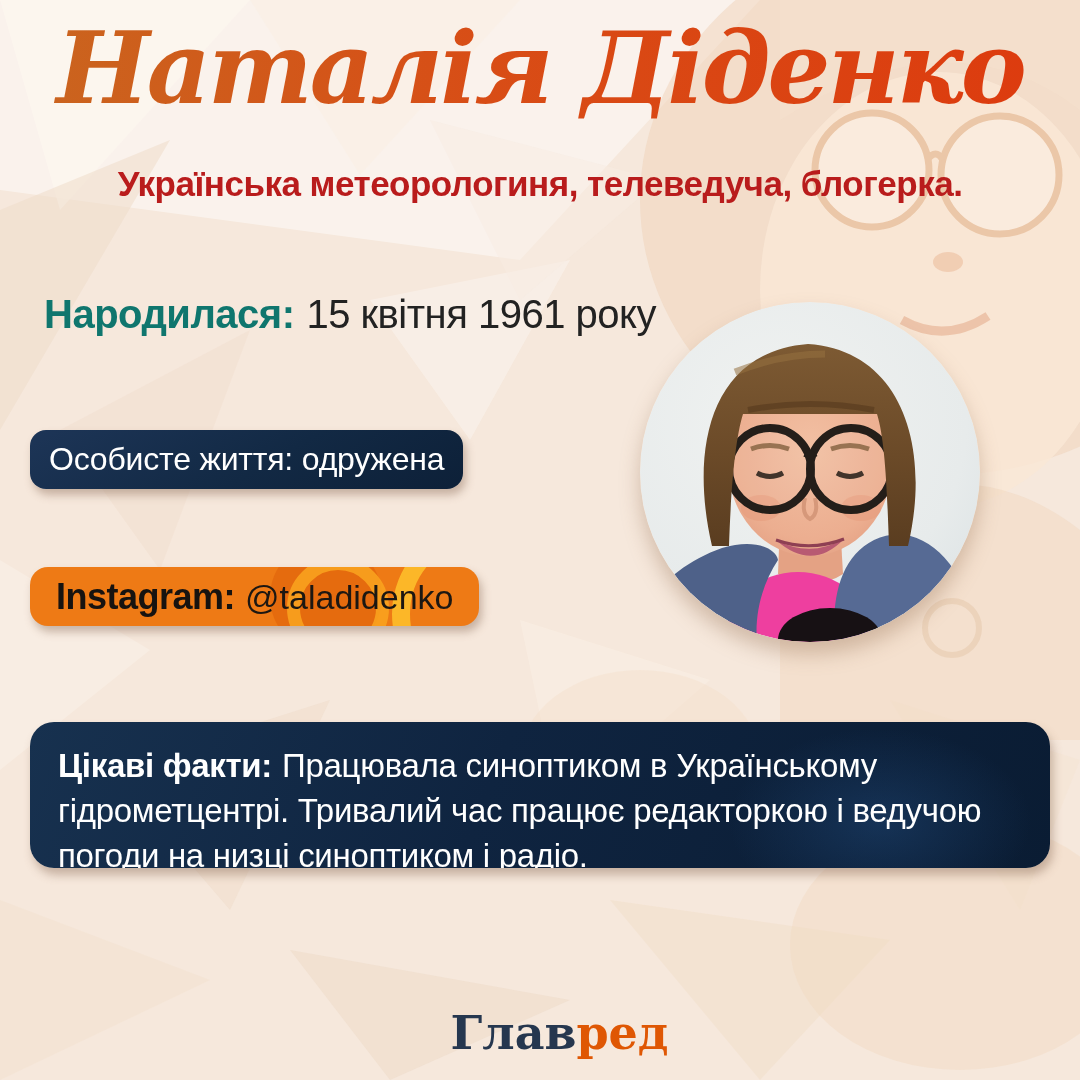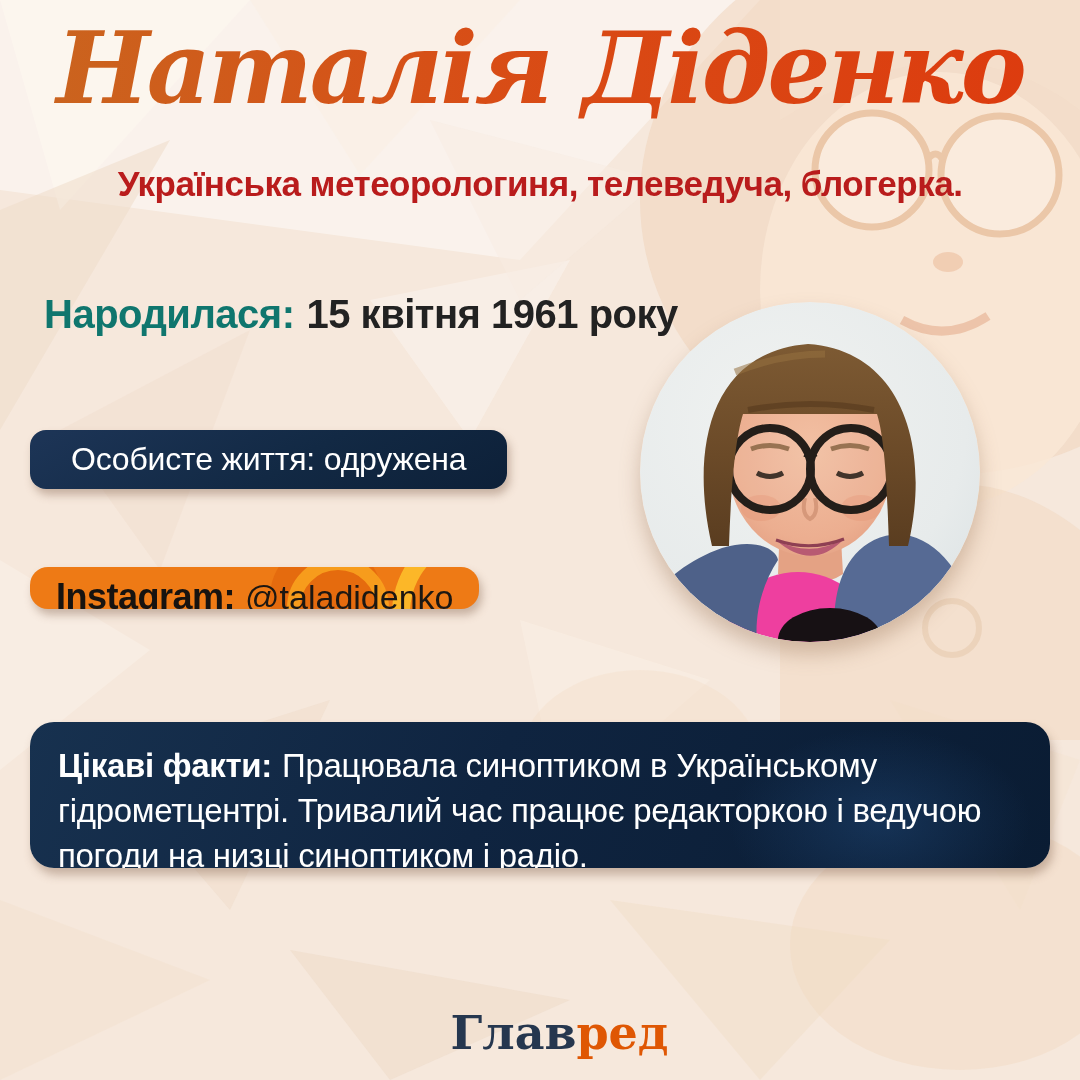--- a/index.html
+++ b/index.html
@@ -28,34 +28,34 @@
     position:absolute;left:0;right:0;top:164px;text-align:center;
     font-size:35px;font-weight:bold;color:#b91c1c;letter-spacing:-0.5px;
   }
 
   
   .birth{
     position:absolute;left:44px;top:292px;font-size:40px;letter-spacing:-0.5px;
     white-space:nowrap;
   }
   .birth-label{font-weight:bold;color:#0f766e;margin-right:12px;}
-  .birth-value{font-weight:bold;color:#222222;}
+  .birth-value{font-weight:normal;color:#222222;}
 
   
   .badge-personal{
     position:absolute;left:30px;top:430px;height:59px;line-height:59px;
-    padding:0 41px;border-radius:16px;
+    padding:0 19px;border-radius:16px;
     background:linear-gradient(150deg,#1d3557 0%,#122944 55%,#0d2038 100%);
     color:#ffffff;font-size:32px;letter-spacing:-0.2px;white-space:nowrap;
     box-shadow:3px 6px 9px rgba(141,110,92,0.45);
   }
 
   
   .badge-instagram{
-    position:absolute;left:30px;top:567px;height:42px;line-height:59px;
+    position:absolute;left:30px;top:567px;height:59px;line-height:59px;
     padding:0 26px;border-radius:18px;background:#ee7a15;overflow:hidden;
     white-space:nowrap;box-shadow:3px 6px 9px rgba(141,110,92,0.45);
   }
   .badge-instagram .deco{position:absolute;border-radius:50%;z-index:0;}
   .ig-disc{width:112px;height:112px;left:240px;top:-26px;background:rgba(224,96,10,0.6);}
   .ig-ring{width:76px;height:76px;left:257px;top:-10px;border:13px solid rgba(250,164,30,0.85);background:transparent;}
   .ig-ring2{width:150px;height:150px;left:362px;top:-46px;border:18px solid rgba(253,190,42,0.9);background:transparent;}
   .ig-label{position:relative;z-index:1;font-weight:bold;font-size:36px;color:#171310;margin-right:10px;letter-spacing:-0.5px;}
   .ig-handle{position:relative;z-index:1;font-size:34px;color:#1c1712;}
 

